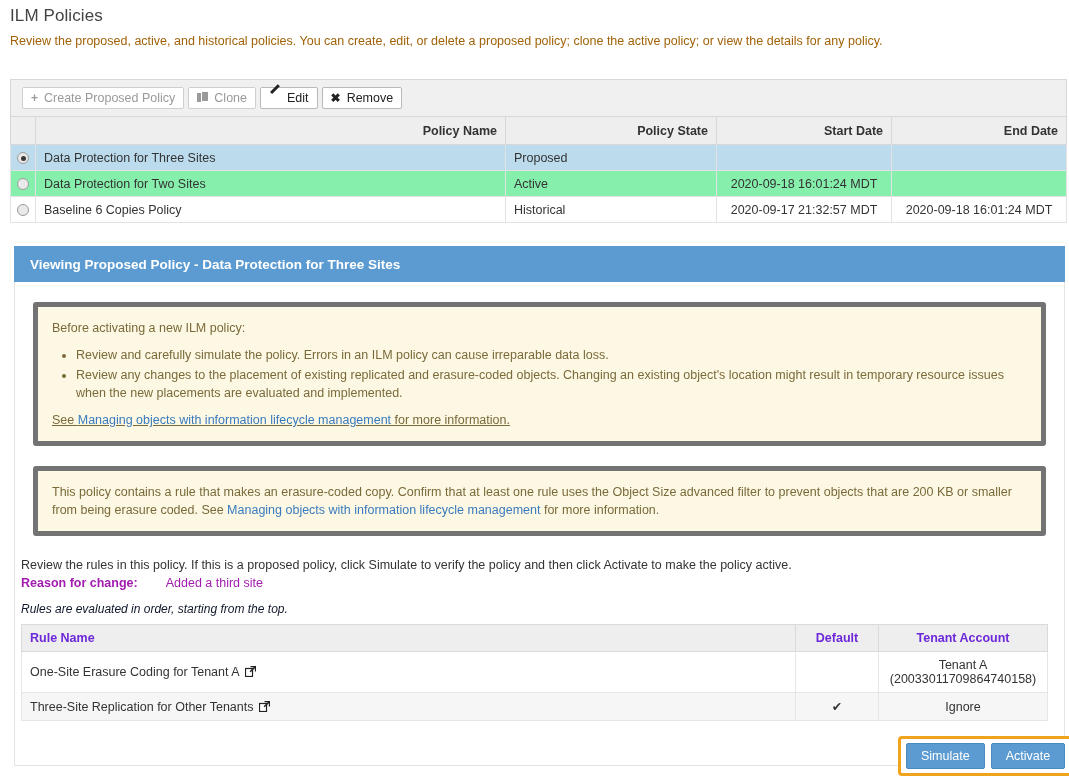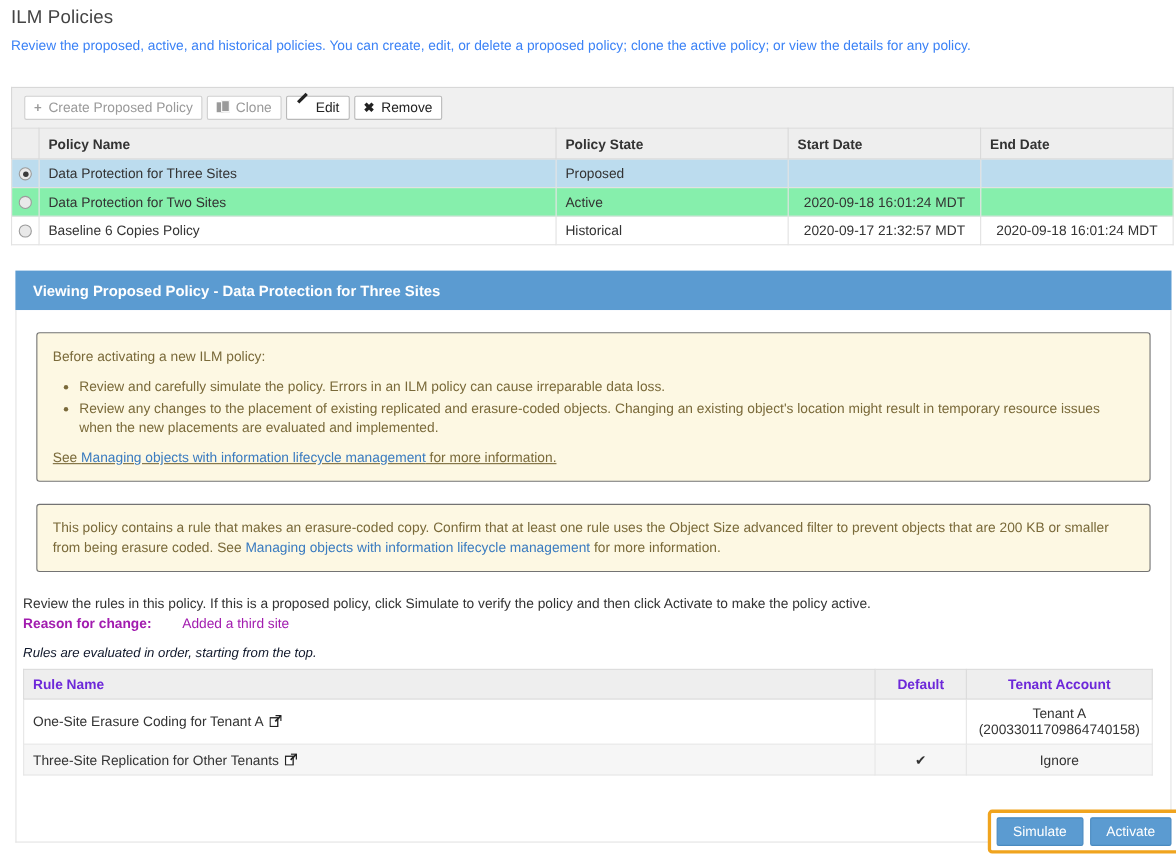--- a/index.html
+++ b/index.html
@@ -14,21 +14,21 @@
   .page{position:relative;width:1069px;height:781px;}
 
   
   .page-title{
     position:absolute;left:10px;top:6px;
     font-size:17px;color:#444;font-weight:400;
     letter-spacing:.1px;
   }
   .page-sub{
     position:absolute;left:10px;top:34px;
-    font-size:12.5px;color:#3b82f6;
+    font-size:12.5px;color:#a16207;
   }
 
   
   .toolbar{
     position:absolute;left:10px;top:79px;width:1057px;height:37px;
     background:#f0f0f0;border:1px solid #d8d8d8;border-bottom:none;
     box-sizing:border-box;
   }
   .btn{
     display:inline-flex;align-items:center;gap:6px;
@@ -58,21 +58,21 @@
   .ptable{
     position:absolute;left:10px;top:116px;width:1057px;
     border-collapse:collapse;
     table-layout:fixed;
   }
   .ptable th{
     background:#eeeeee;
     border:1px solid #d8d8d8;
     font-size:12.5px;font-weight:bold;color:#333;
     height:27px;padding:0 8px;
-    text-align:left;
+    text-align:right;
   }
   .ptable th.c{}
   .ptable td{
     border:1px solid #e2e2e2;
     border-left-color:#e2e2e2;border-right-color:#e2e2e2;
     height:25px;padding:0 8px;font-size:12.5px;color:#333;
     background:#ffffff;
   }
   .ptable tr.alt td{background:#86efac;}
   .ptable tr.sel td{background:#bcdcee;}
@@ -97,21 +97,21 @@
   }
   .panel-body{
     position:absolute;left:14px;top:282px;width:1051px;height:484px;
     background:#fff;border:1px solid #e3e3e3;border-top:none;
     box-sizing:border-box;
   }
 
   
   .alert{
     margin:20px 18px 0 18px;
-    background:#fdf8e3;border:1px solid #737373;border-radius:3px;
+    background:#fdf8e3;border:5px solid #737373;border-radius:3px;
     padding:12px 14px;
     font-size:12.5px;color:#7a6a3a;
     line-height:18px;
   }
   .alert p{margin:0;}
   .alert ul{margin:9px 0 9px 0;padding-left:24px;}
   .alert li{margin:0 0 2px 0;}
   .alert a{color:#3a7bbf;text-decoration:none;}
   .alert .see{margin-top:9px;text-decoration:underline;}
 

